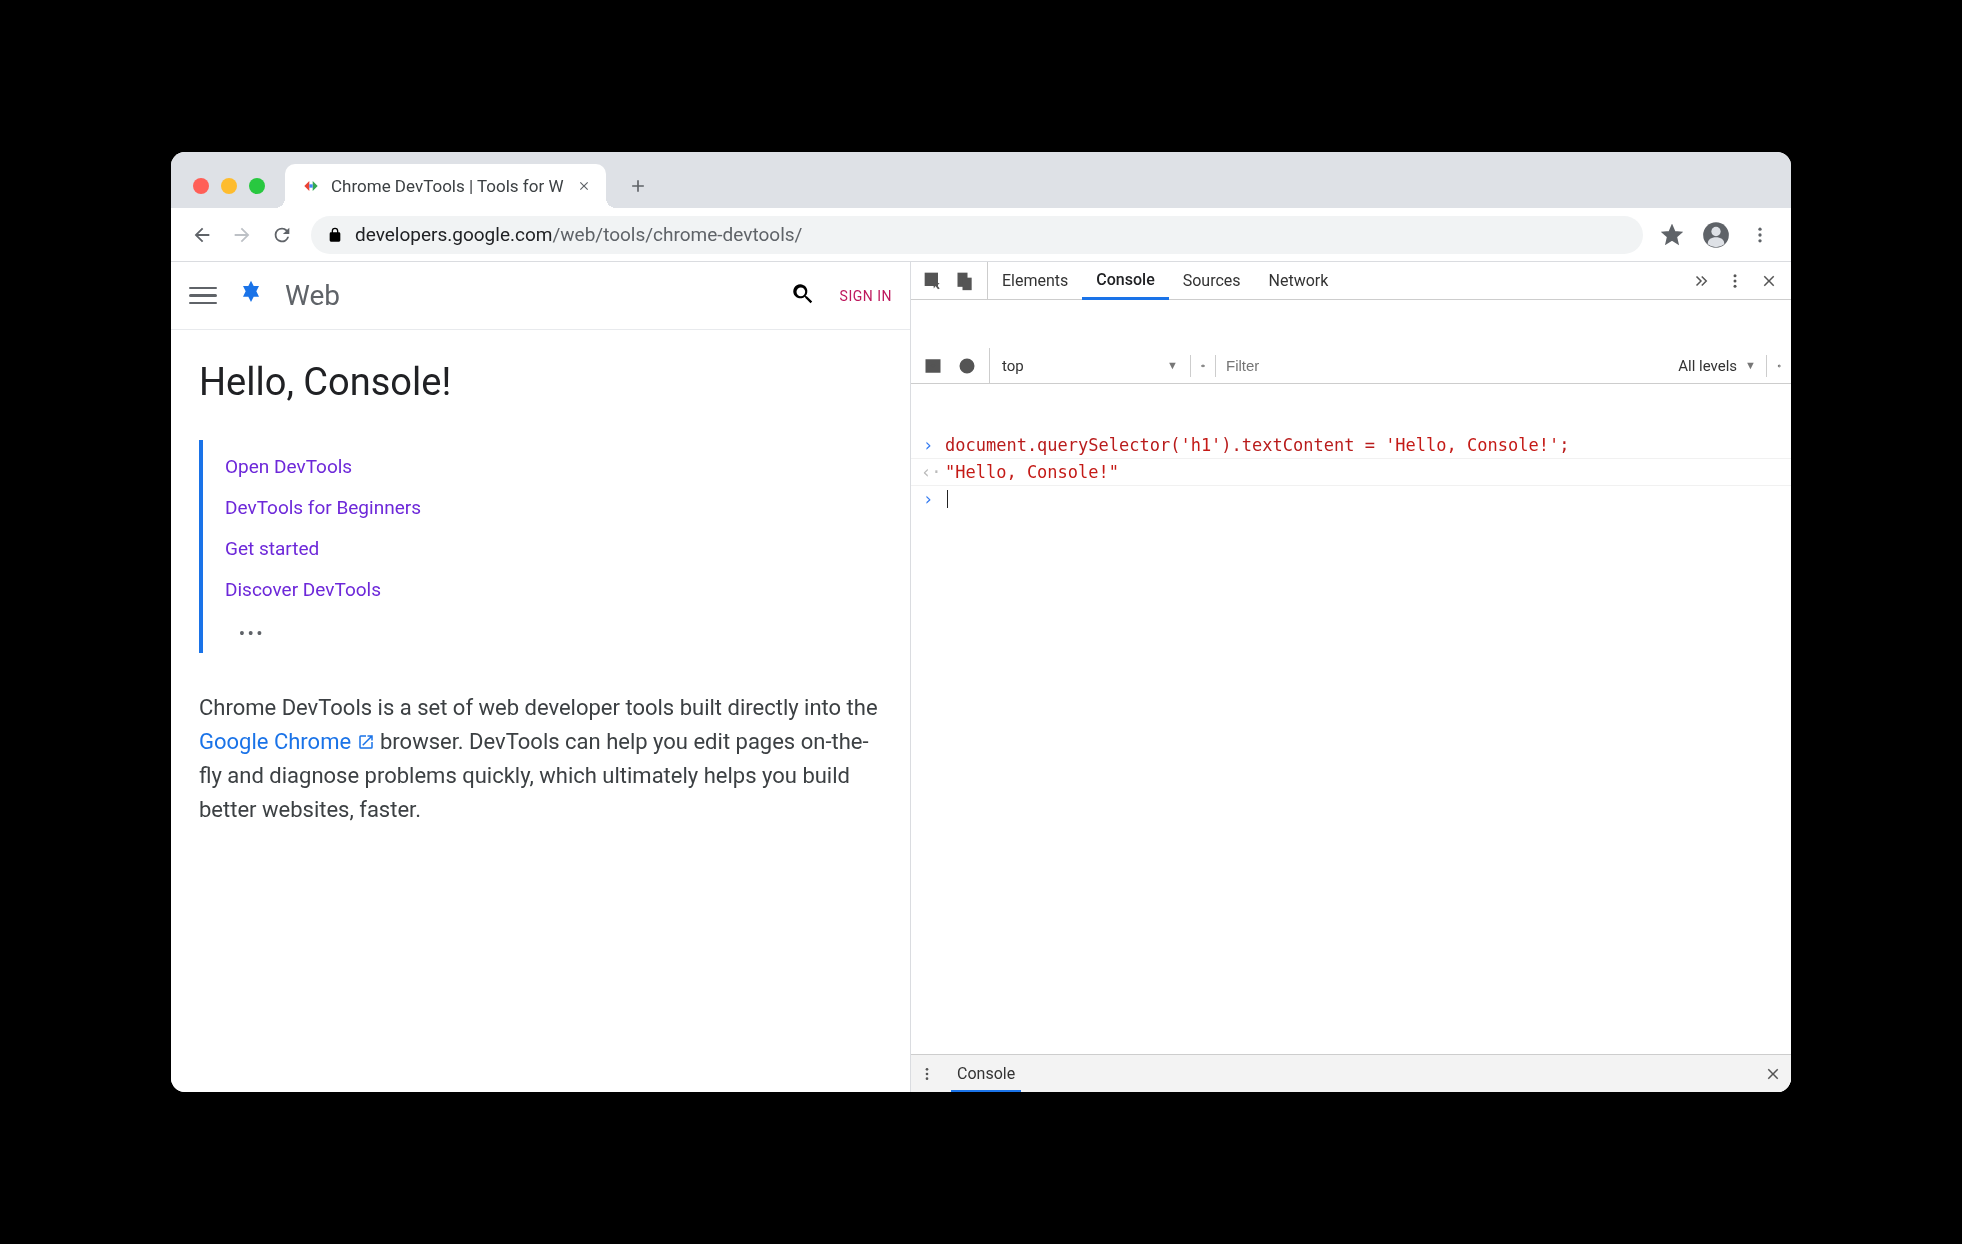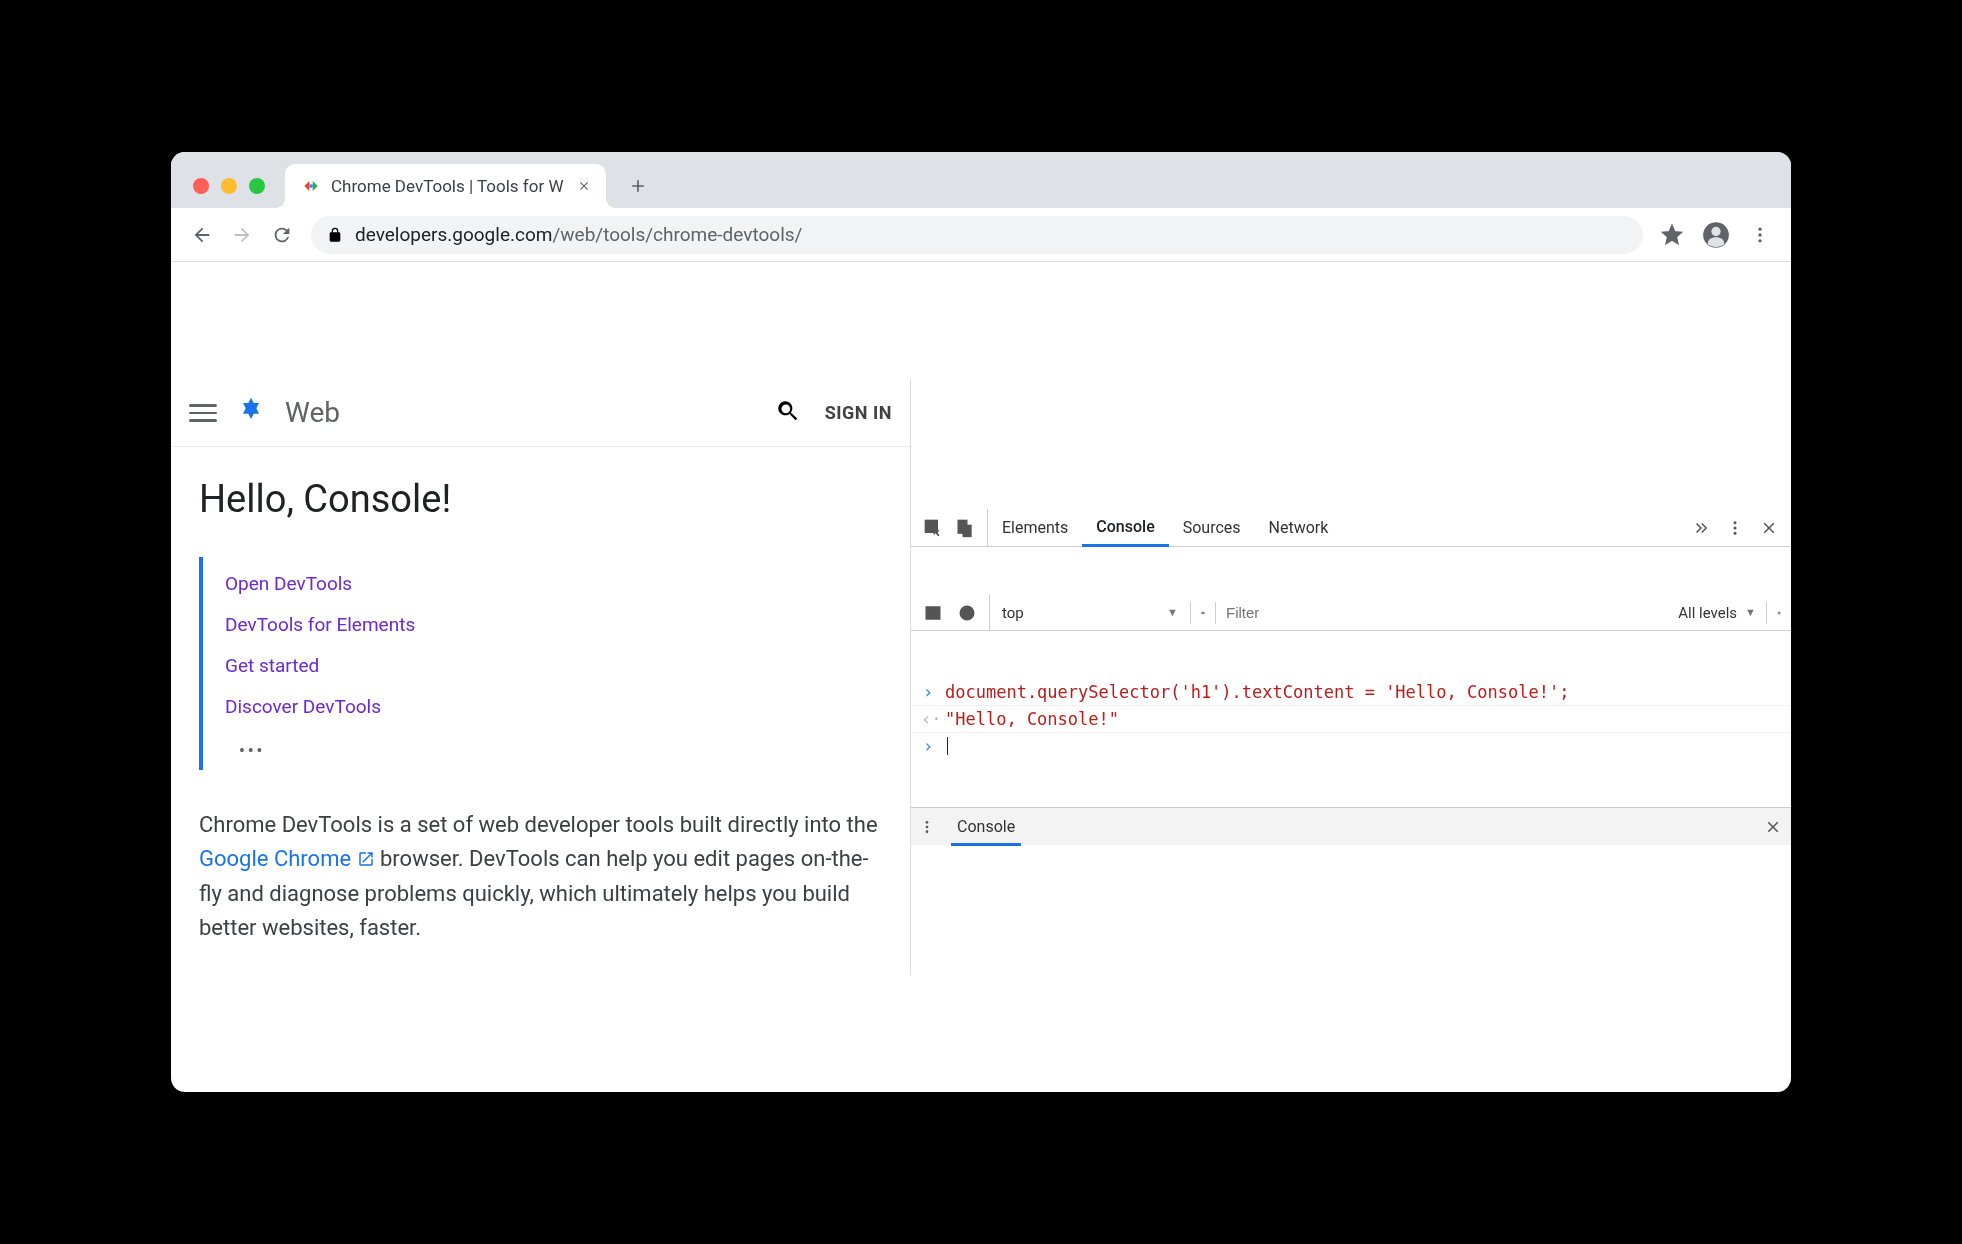--- a/index.html
+++ b/index.html
@@ -108,21 +108,20 @@
     .url-host{color:#202124;}
     .url-path{color:#5f6368;}
     .toolbar-right{display:flex;align-items:center;gap:6px;margin-left:auto;}
     .star-icon,.account-icon,.menu-dots{width:38px;height:38px;display:flex;align-items:center;justify-content:center;color:#5f6368;}
     .account-icon svg{width:28px;height:28px;}
     
     .content {
       flex:1;
       display:flex;
       overflow:hidden;
-      align-items:center;
     }
     
     .page {
       width: 740px;
       background:#fff;
       overflow:hidden;
       border-right:1px solid #dadce0;
       display:flex;
       flex-direction:column;
     }
@@ -134,21 +133,21 @@
       gap:18px;
       border-bottom:1px solid #e8eaed;
     }
     .hamburger{width:28px;height:28px;display:flex;flex-direction:column;justify-content:center;gap:5px;}
     .hamburger span{height:2.5px;background:#5f6368;border-radius:2px;}
     .site-logo{color:#1a73e8;}
     .site-logo svg{width:32px;height:32px;}
     .site-name{color:#5f6368;font-size:28px;font-weight:400;}
     .page-header-right{margin-left:auto;display:flex;align-items:center;gap:24px;}
     .search-btn svg{width:26px;height:26px;}
-    .signin{color:#404040;font-size:18px;font-weight:700;letter-spacing:0.5px;}
+    .signin{color:#be185d;font-size:14px;font-weight:400;letter-spacing:0.5px;}
     .page-body{padding:30px 28px;overflow:auto;}
     .page-h1{font-size:38px;color:#202124;font-weight:400;margin-bottom:36px;}
     .toc{
       border-left:4px solid #1a73e8;
       padding:6px 0 6px 22px;
       margin-bottom:38px;
     }
     .toc-header{display:flex;align-items:center;gap:10px;color:#5f6368;font-size:18px;font-weight:500;margin-bottom:14px;}
     .toc-item{color:#6d28d9;font-size:19px;padding:9px 0;}
     .toc-more{padding:14px 0 4px 14px;color:#5f6368;letter-spacing:3px;font-weight:bold;}
@@ -317,21 +316,21 @@
                 <path d="M15.5 14h-.79l-.28-.27a6.5 6.5 0 1 0-.7.7l.27.28v.79l5 4.99L20.49 19l-4.99-5zM10 14a4 4 0 1 1 0-8 4 4 0 0 1 0 8z"></path>
               </svg>
           </span>
           <span class="signin">SIGN IN</span>
         </div>
       </div>
       <div class="page-body">
         <h1 class="page-h1">Hello, Console!</h1>
         <div class="toc">
           <div class="toc-item">Open DevTools</div>
-          <div class="toc-item">DevTools for Elements</div>
+          <div class="toc-item">DevTools for Beginners</div>
           <div class="toc-item">Get started</div>
           <div class="toc-item">Discover DevTools</div>
           <div class="toc-more">•••</div>
         </div>
         <p class="body-text">
           <span>Chrome DevTools is a set of web developer tools built directly into the </span><a href="#"><span>Google Chrome</span> <span class="ext-link-icon">
                 <svg viewBox="0 0 24 24" width="18" height="18" fill="#1a73e8">
                   <path d="M14 3v2h3.59L7 15.59 8.41 17 19 6.41V10h2V3h-7zM19 19H5V5h7V3H5a2 2 0 0 0-2 2v14a2 2 0 0 0 2 2h14a2 2 0 0 0 2-2v-7h-2v7z"></path>
                 </svg>
               </span></a><span> browser. DevTools can help you edit pages on-the-fly and diagnose problems quickly, which ultimately helps you build better websites, faster.</span>

